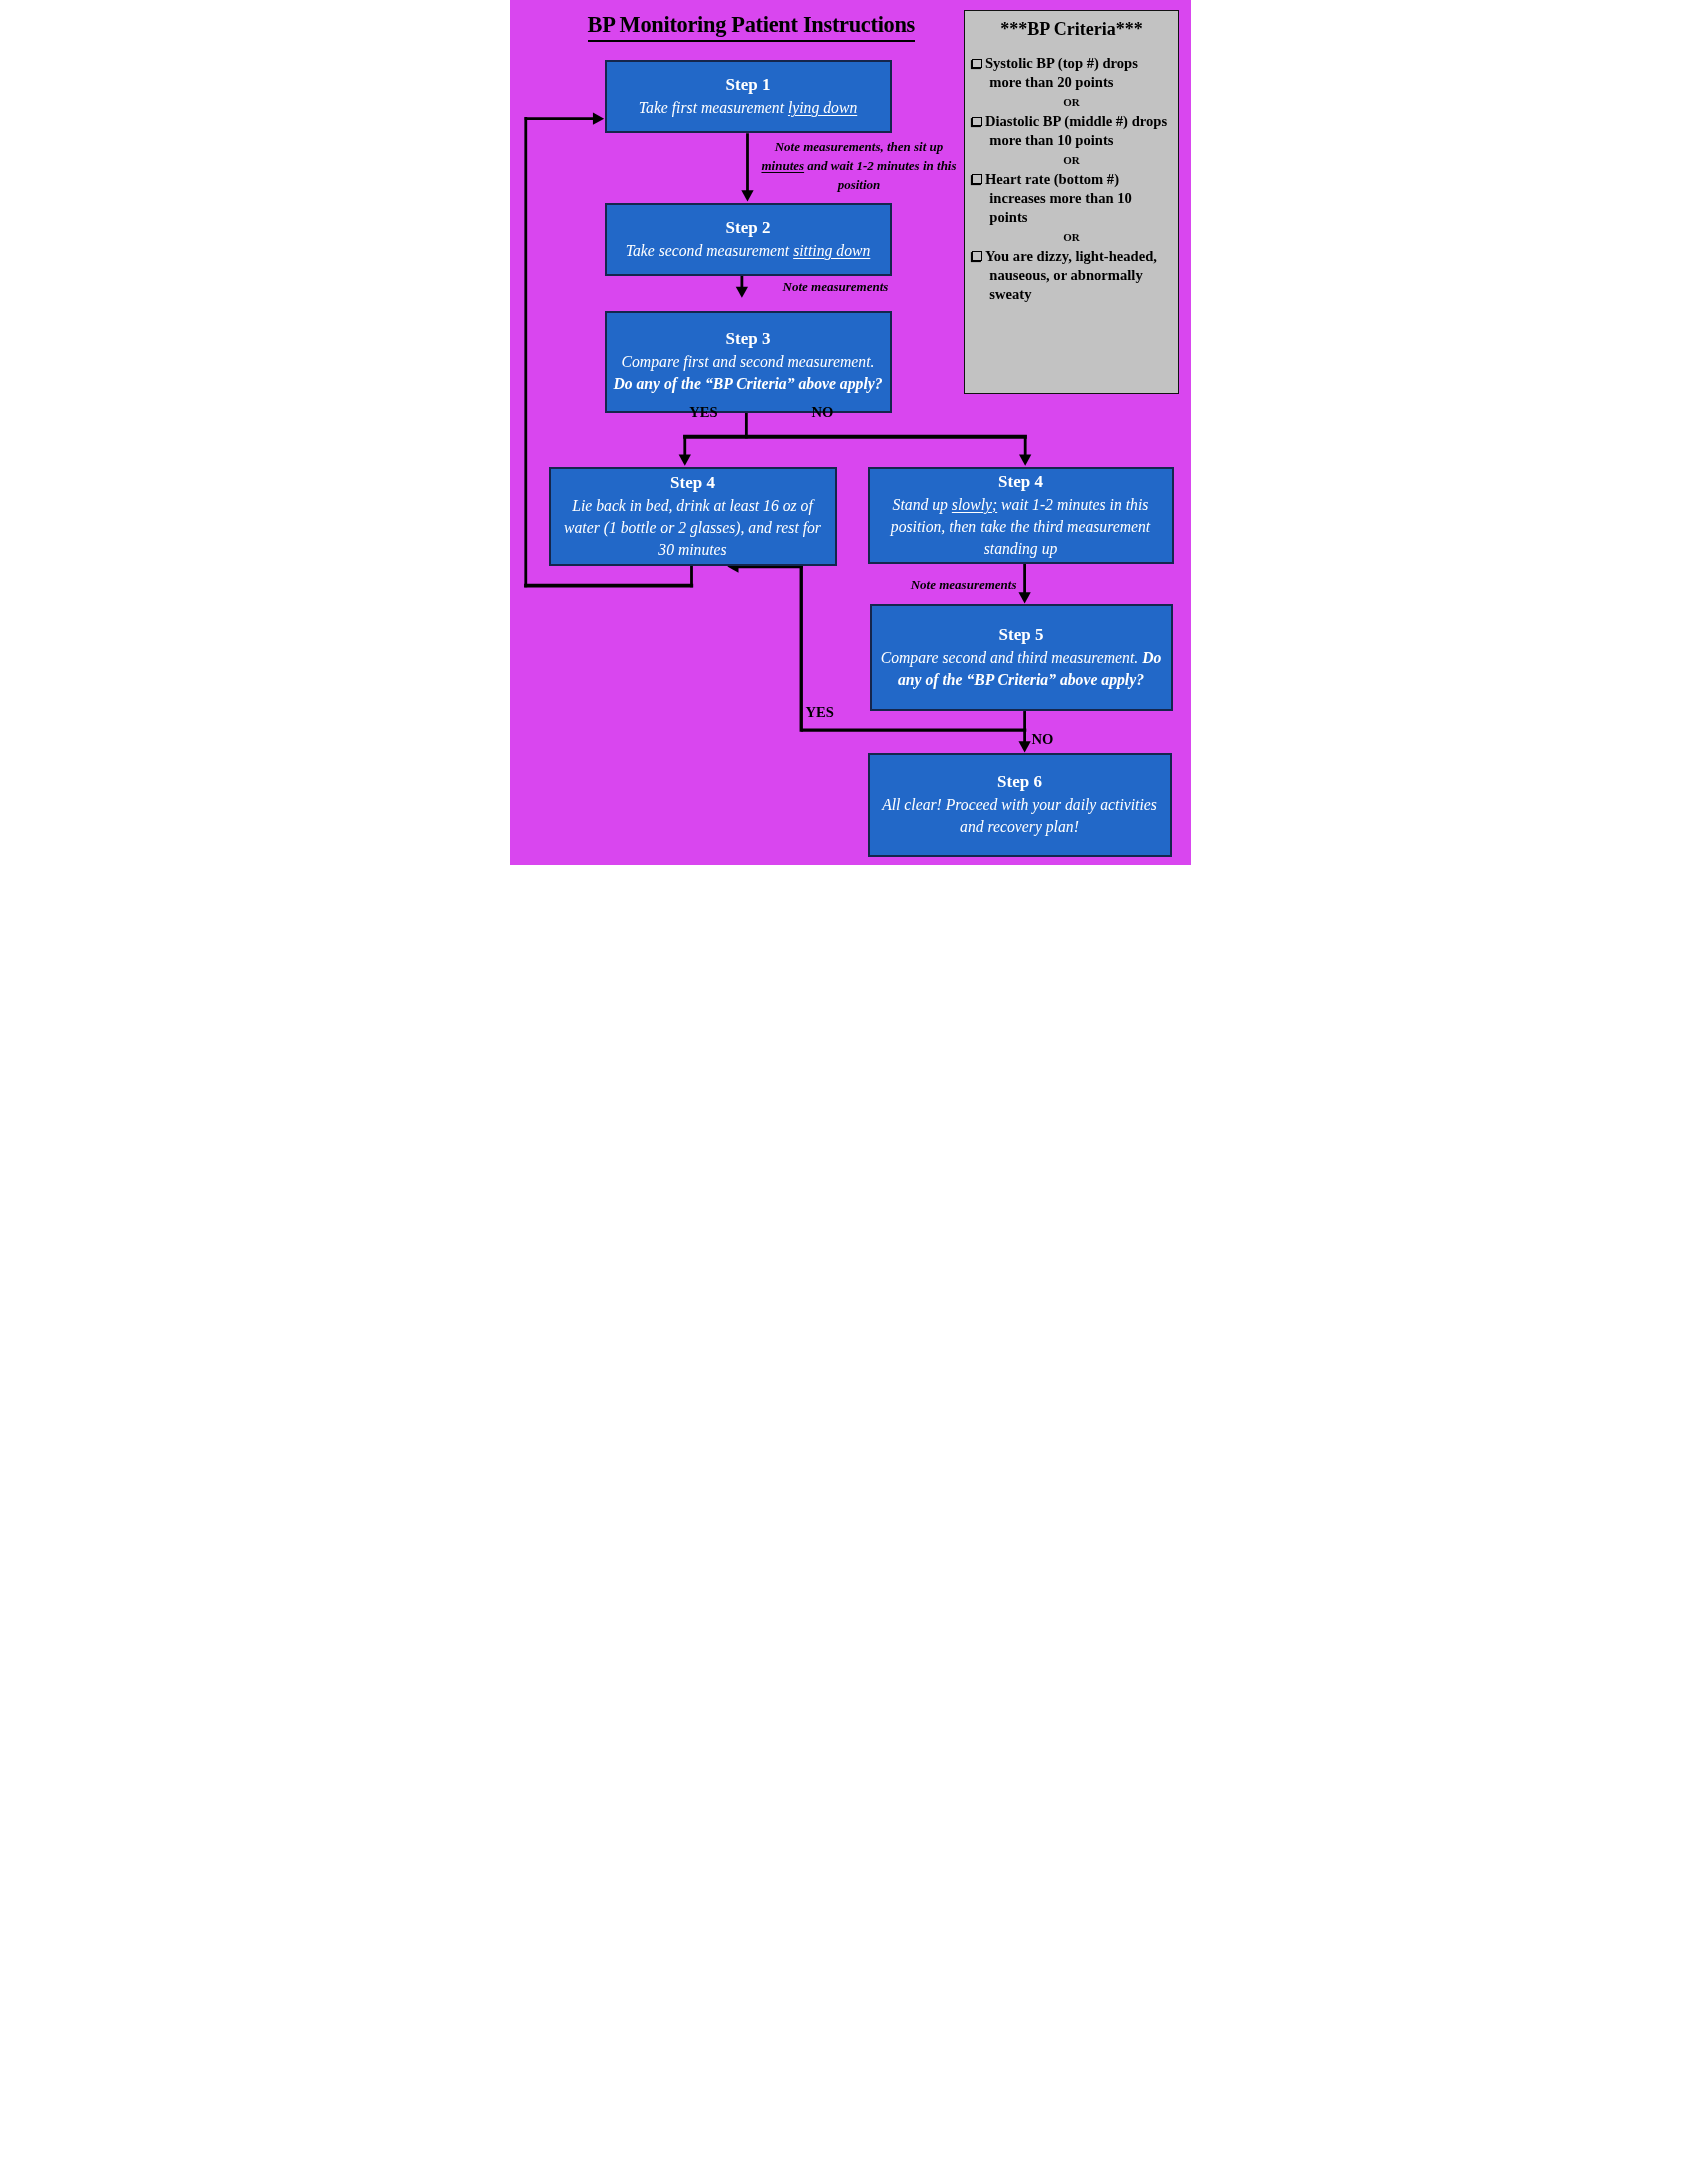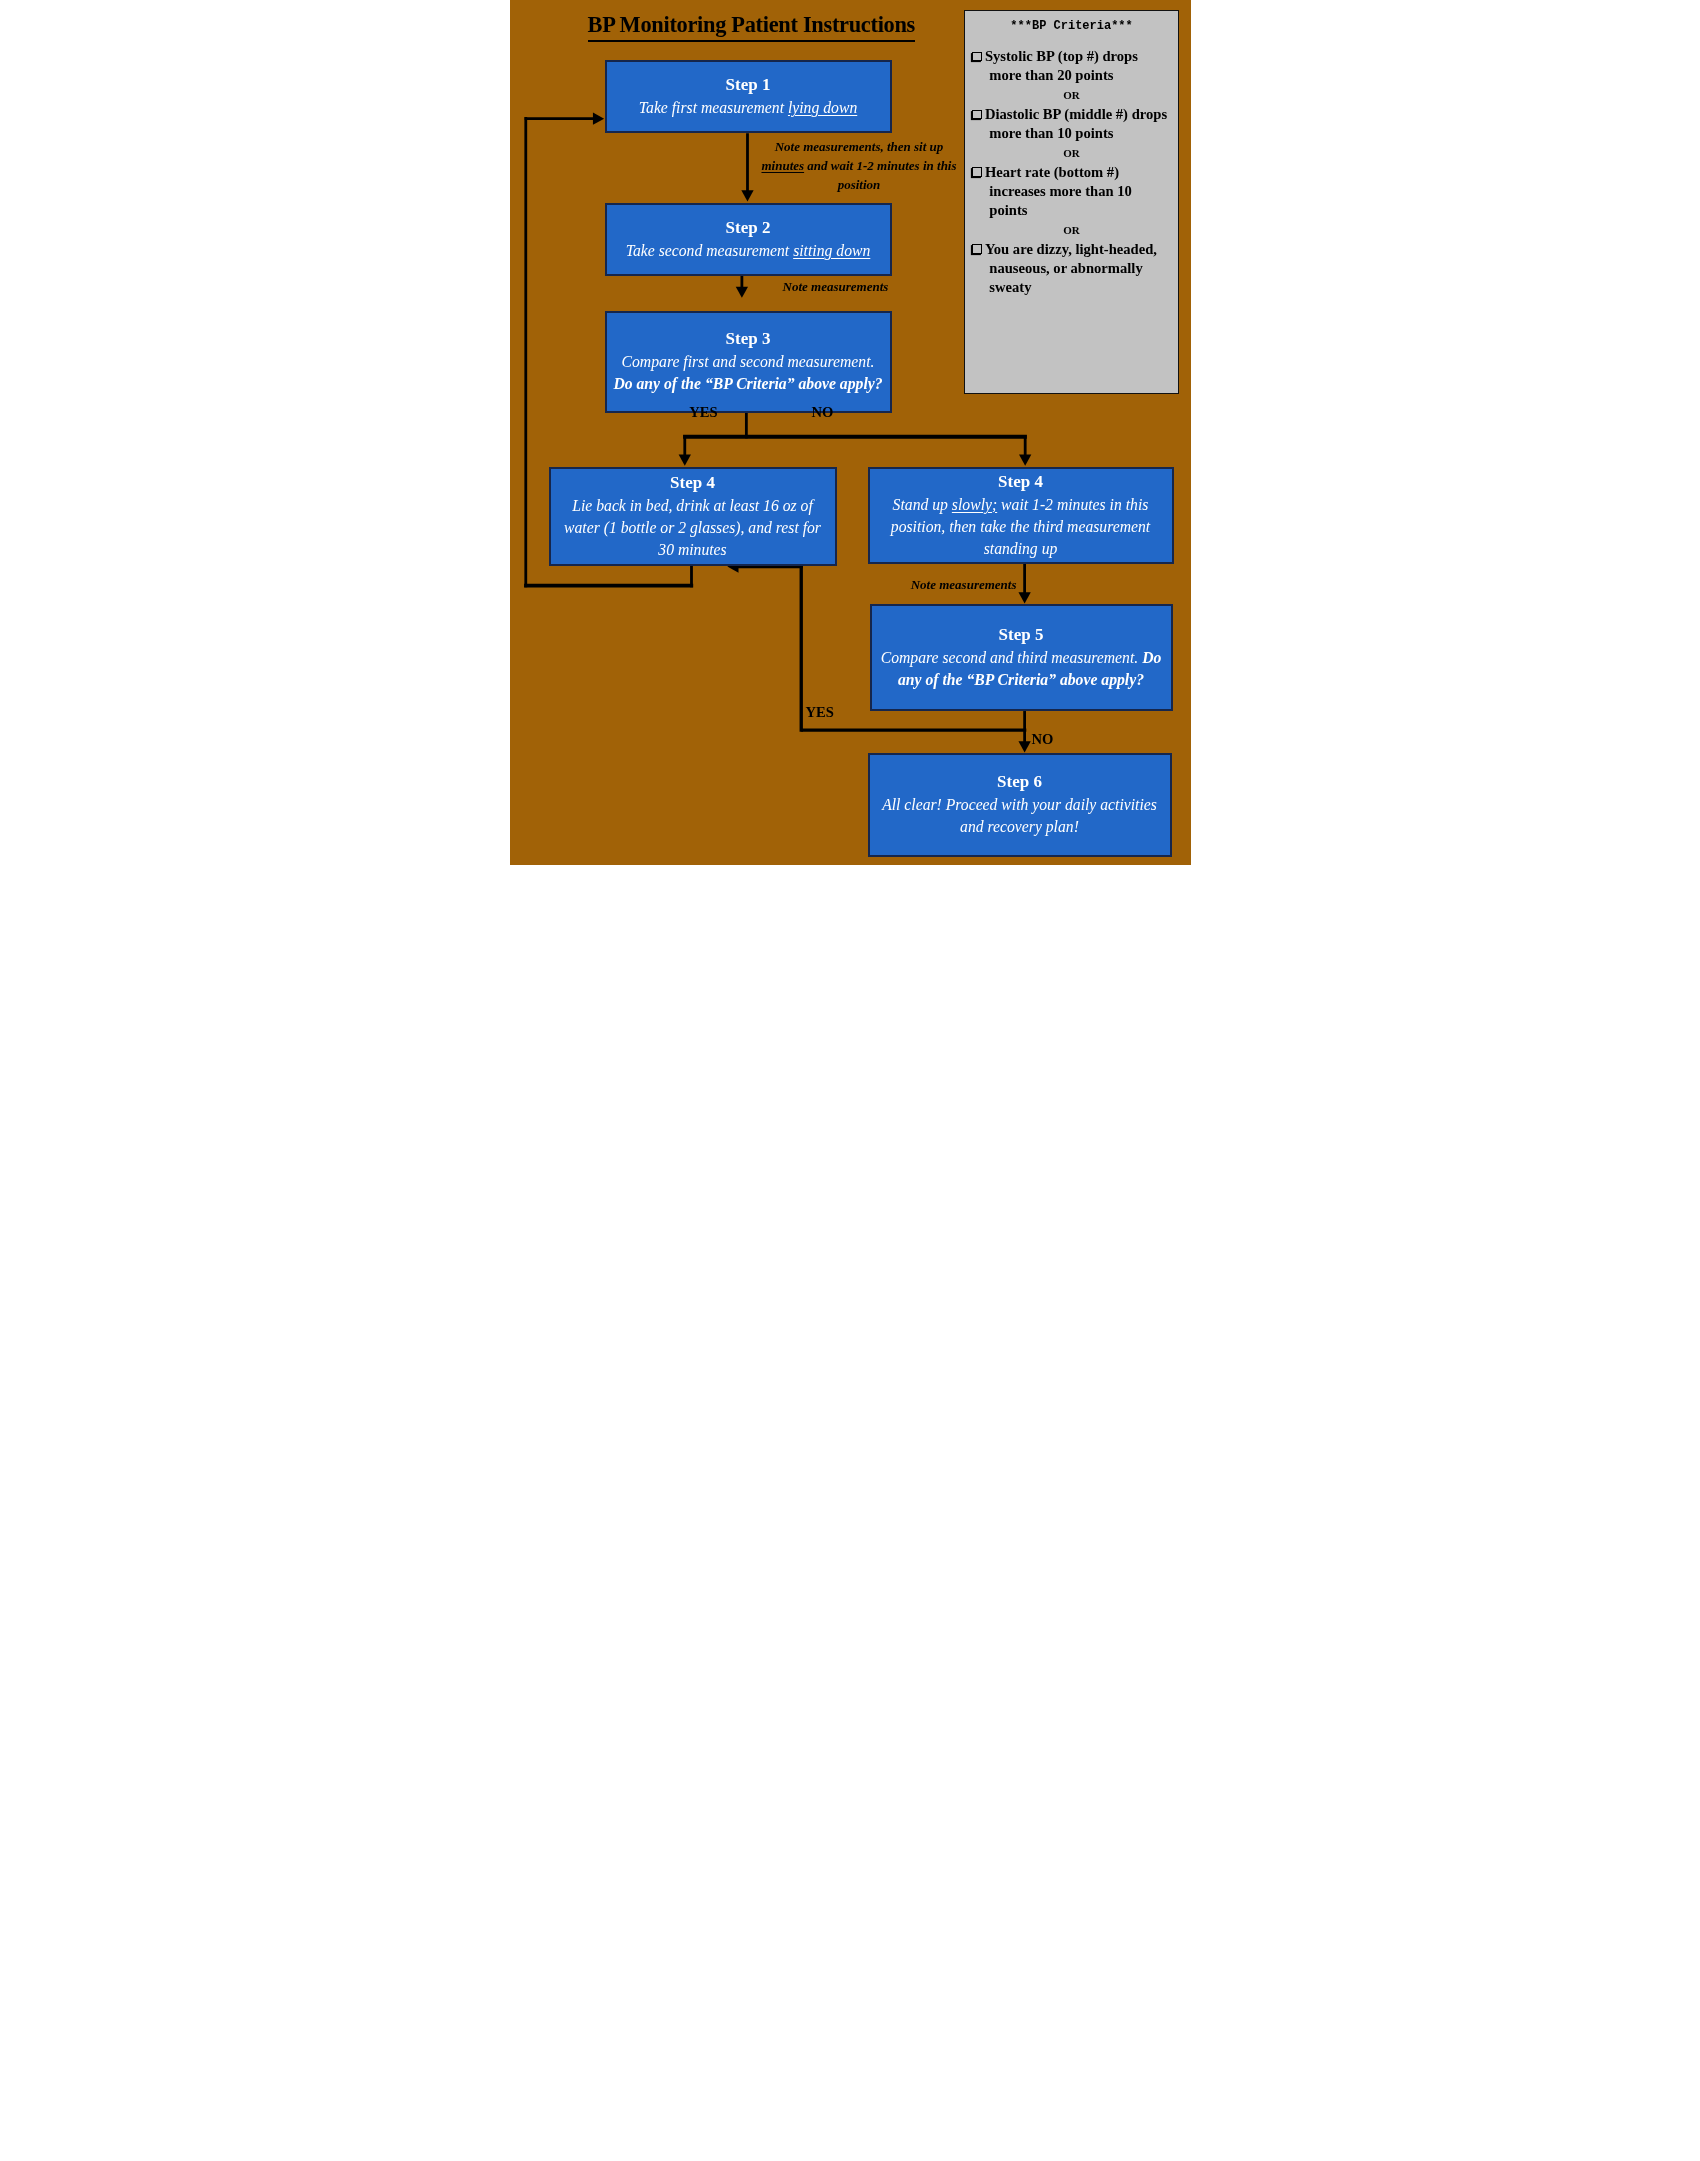--- a/index.html
+++ b/index.html
@@ -1,18 +1,18 @@
 <!DOCTYPE html>
 <html style="--box-fill: #2268c8; --box-border: #15264d; --panel-fill: #c2c2c2; --panel-border: #111111; --text-on-blue: #ffffff; --connector: #000000;font-size:9px"><head>
 <meta charset="utf-8">
 <style>
   html,body { margin:0; padding:0; background:#ffffff; }
   .canvas {
     position:relative; width:681px; height:865px; margin:0 auto;
-    background:#a16207; font-family:"Liberation Serif", serif; overflow:hidden;
+    background:#d946ef; font-family:"Liberation Serif", serif; overflow:hidden;
   }
   .connectors { position:absolute; left:0; top:0; pointer-events:none; }
 
   h1.page-title {
     position:absolute; left:78px; top:12.3px; margin:0;
     font-size:22.4px; font-weight:bold; letter-spacing:-0.3px; color:#000;
     border-bottom:2.8px solid #000; padding-bottom:2.2px; display:inline-block;
   }
 
   .fbox {
@@ -48,21 +48,21 @@
   .yn-no-top     { left:285px; top:404px;  width:56px; }
   .yn-yes-bottom { left:296px; top:704px; width:56px; text-align:left; }
   .yn-no-bottom  { left:522px; top:731px; width:56px; text-align:left; }
 
   .panel {
     position:absolute; left:454px; top:10px; width:215px; height:384px;
     box-sizing:border-box; background:var(--panel-fill,#c2c2c2);
     border:1.7px solid var(--panel-border,#111);
     padding:7.8px 6.7px 5.6px 7.8px; color:#000; font-weight:bold;
   }
-  .panel-title { text-align:center; font-size:12px; margin-bottom:14.6px;font-family:Liberation Mono, monospace; }
+  .panel-title { text-align:center; font-size:18px; margin-bottom:14.6px; }
   .crit { font-size:14.6px; line-height:1.3; padding-left:17px; text-indent:-17px; }
   .or   { text-align:center; font-size:11px; margin:4px 0; }
   .chk {
     display:inline-block; width:7.8px; height:7.8px; border:1.7px solid #000;
     box-shadow:-1.1px 1.1px 0 0 #000; margin-right:2.8px; background:transparent;
   }
 </style>
 </head>
 <body>
 

